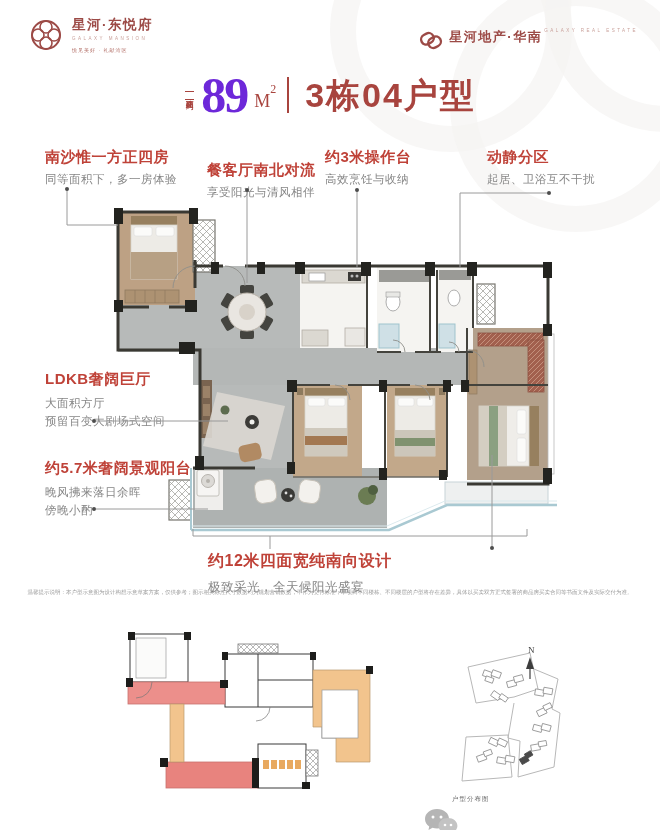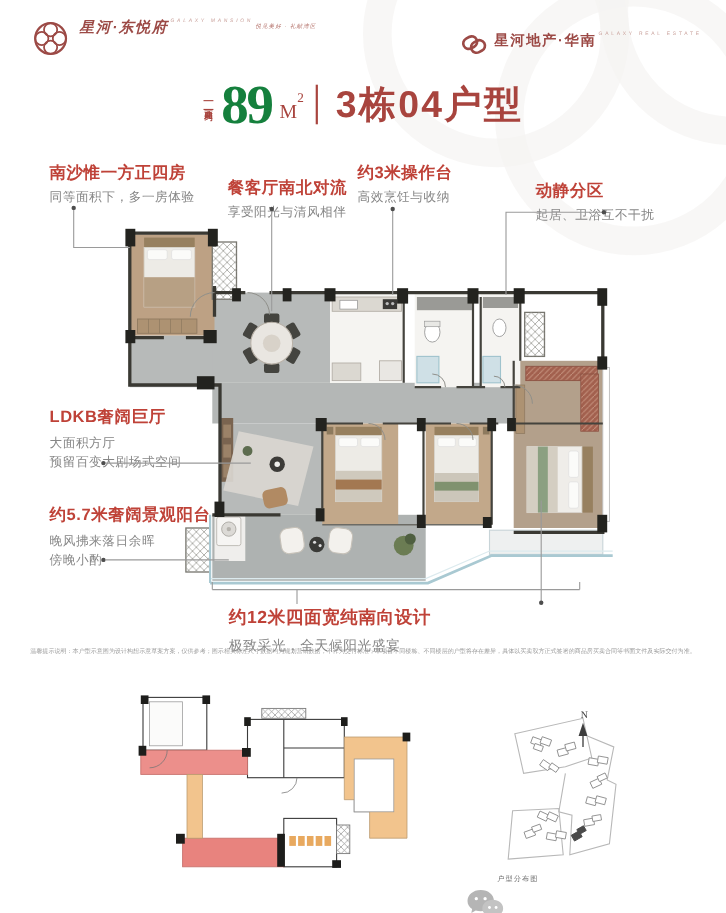--- a/index.html
+++ b/index.html
@@ -3,32 +3,32 @@
 <meta charset="utf-8">
 <style>
   html,body{margin:0;padding:0;}
   body{font-family:"Liberation Sans","DejaVu Sans",sans-serif;background:#e9e9e9;}
   .page{position:relative;width:660px;height:830px;margin:0 auto;background:#ffffff;overflow:hidden;}
   .abs{position:absolute;}
   
   .wm-ring{position:absolute;border:26px solid #f5f3f2;border-radius:50%;opacity:.7;}
   
   .logoL{left:28px;top:16px;display:flex;gap:8px;align-items:flex-start;}
-  .logoL .txt{display:flex;flex-direction:row;gap:2px;font-style:italic;}
+  .logoL .txt{display:flex;flex-direction:column;gap:2px;}
   .brand-cn{font-size:13.5px;font-weight:bold;color:#9c4a46;letter-spacing:1.5px;}
   .brand-en{font-size:4.5px;color:#c9a09a;letter-spacing:2.5px;}
   .brand-tag{font-size:5px;color:#b06a62;letter-spacing:1px;margin-top:4px;}
   .logoR{right:22px;top:28px;display:flex;gap:6px;align-items:flex-start;}
   .logoR .txt{display:flex;flex-direction:row;gap:2px;}
   
   .title-row{left:0;top:70px;width:660px;display:flex;justify-content:center;align-items:center;gap:7px;}
   .t-prefix{display:flex;flex-direction:column;align-items:center;gap:2px;}
   .t-prefix .tick{width:9px;height:1px;background:#a8443e;}
   .t-prefix .vtxt{writing-mode:vertical-rl;font-size:7.5px;color:#a8443e;letter-spacing:1px;font-weight:bold;}
-  .t-area{font-family:"Liberation Serif","DejaVu Serif",serif;font-size:50px;font-weight:600;color:#15803d;letter-spacing:-2px;line-height:1;}
+  .t-area{font-family:"Liberation Serif","DejaVu Serif",serif;font-size:50px;font-weight:600;color:#6d28d9;letter-spacing:-2px;line-height:1;}
   .t-unit{font-family:"Liberation Serif","DejaVu Serif",serif;color:#a8443e;font-size:18px;position:relative;top:6px;}
   .t-sup{font-size:12px;position:relative;top:-14px;left:0px;}
   .t-div{width:2px;height:36px;background:#a8443e;margin:0 9px 0 4px;}
   .t-name{font-size:34px;font-weight:bold;color:#a8443e;letter-spacing:2px;line-height:1;}
   
   .co{position:absolute;display:flex;flex-direction:column;gap:5px;}
   .co-t{font-size:15px;font-weight:bold;color:#bf4238;letter-spacing:.5px;}
   .co-s{font-size:11.5px;color:#868686;letter-spacing:.5px;}
   .note-lines{font-size:11.5px;color:#868686;line-height:1.6;letter-spacing:.5px;}
   .bn-t{font-size:16px;font-weight:bold;color:#bf4238;letter-spacing:.5px;}
@@ -96,21 +96,21 @@
     <span class="co-s">同等面积下，多一房体验</span>
   </div>
   <div class="co" style="left:207px;top:161px;">
     <span class="co-t">餐客厅南北对流</span>
     <span class="co-s">享受阳光与清风相伴</span>
   </div>
   <div class="co" style="left:325px;top:148px;">
     <span class="co-t">约3米操作台</span>
     <span class="co-s">高效烹饪与收纳</span>
   </div>
-  <div class="co" style="left:487px;top:164px;">
+  <div class="co" style="left:487px;top:148px;">
     <span class="co-t">动静分区</span>
     <span class="co-s">起居、卫浴互不干扰</span>
   </div>
 
   <div class="co" style="left:45px;top:370px;">
     <span class="co-t">LDKB奢阔巨厅</span>
     <span class="note-lines">
       <span style="display:block">大面积方厅</span>
       <span style="display:block">预留百变大剧场式空间</span>
     </span>

